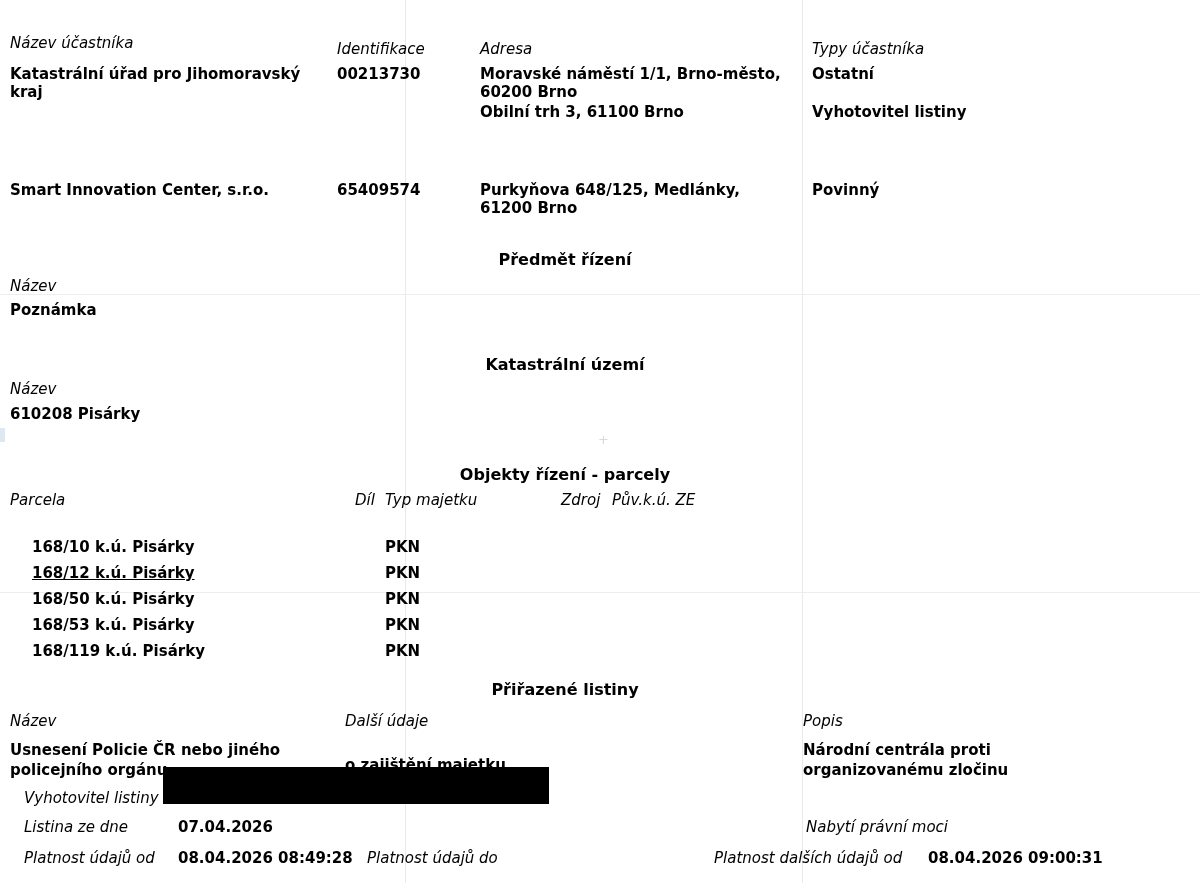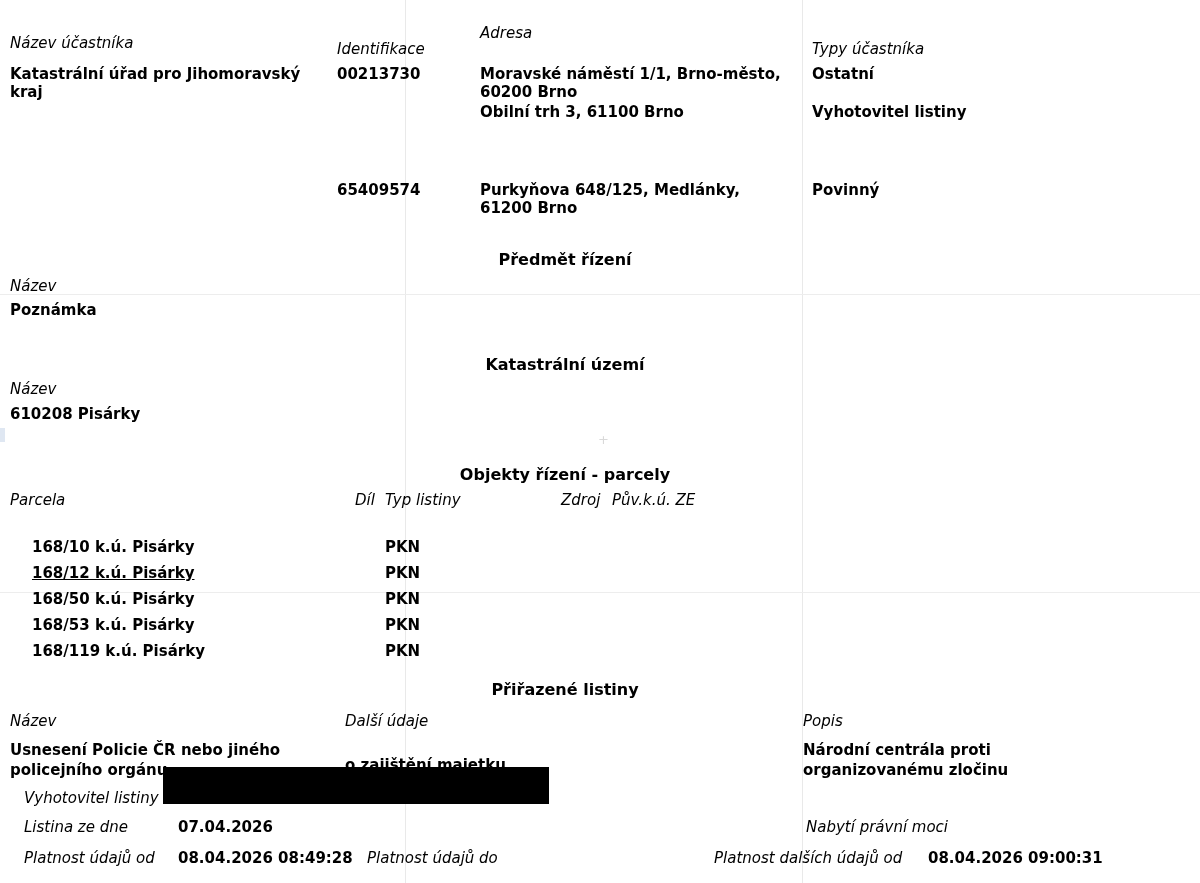--- a/index.html
+++ b/index.html
@@ -77,49 +77,50 @@
   <div class="vguide" style="left:405px;"></div>
   <div class="vguide" style="left:802px;"></div>
   <div class="hguide" style="top:294px;"></div>
   <div class="hguide" style="top:592px;"></div>
   <div class="crossmark" style="left:598px; top:433px;">+</div>
   <div class="leftmark" style="left:0px; top:428px;"></div>
 
 
   <div class="row lbl" style="left:10px; top:34px;">Název účastníka</div>
   <div class="row lbl" style="left:337px; top:40px;">Identifikace</div>
-  <div class="row lbl" style="left:480px; top:24px;text-align:right;">Adresa</div>
+  <div class="row lbl" style="left:480px; top:40px;text-align:right;">Adresa</div>
   <div class="row lbl" style="left:812px; top:40px;">Typy účastníka</div>
 
   <div class="row val" style="left:10px; top:65px; width:320px; line-height:18px;">Katastrální úřad pro Jihomoravský kraj</div>
   <div class="row val" style="left:337px; top:65px;">00213730</div>
   <div class="row val" style="left:480px; top:65px; width:315px; line-height:18px;">Moravské náměstí 1/1, Brno-město, 60200 Brno</div>
   <div class="row val" style="left:812px; top:65px;">Ostatní</div>
 
   <div class="row val" style="left:337px; top:103px;"></div>
   <div class="row val" style="left:480px; top:103px; width:315px; line-height:18px;">Obilní trh 3, 61100 Brno</div>
   <div class="row val" style="left:812px; top:103px;">Vyhotovitel listiny</div>
 
+  <div class="row val" style="left:10px; top:181px; width:320px; line-height:18px;">Smart Innovation Center, s.r.o.</div>
   <div class="row val" style="left:337px; top:181px;">65409574</div>
   <div class="row val" style="left:480px; top:181px; width:300px; line-height:18px;">Purkyňova 648/125, Medlánky, 61200 Brno</div>
   <div class="row val" style="left:812px; top:181px;">Povinný</div>
 
   <div class="row section-title" style="left:0; top:250px; width:1130px;">Předmět řízení</div>
   <div class="row lbl" style="left:10px; top:277px;">Název</div>
   <div class="row val" style="left:10px; top:301px;">Poznámka</div>
 
   <div class="row section-title" style="left:0; top:355px; width:1130px;">Katastrální území</div>
   <div class="row lbl" style="left:10px; top:380px;">Název</div>
   <div class="row val" style="left:10px; top:405px;">610208 Pisárky</div>
 
   <div class="row section-title" style="left:0; top:465px; width:1130px;">Objekty řízení - parcely</div>
 
   <div class="row lbl" style="left:10px; top:491px;">Parcela</div>
   <div class="row lbl" style="left:355px; top:491px;">Díl</div>
-  <div class="row lbl" style="left:385px; top:491px;">Typ listiny</div>
+  <div class="row lbl" style="left:385px; top:491px;">Typ majetku</div>
   <div class="row lbl" style="left:561px; top:491px;">Zdroj</div>
   <div class="row lbl" style="left:612px; top:491px; width:90px; line-height:18px;">Pův.k.ú. ZE</div>
 
   <div class="row val" style="left:32px; top:538px;">168/10 k.ú.  Pisárky</div>
   <div class="row val" style="left:385px; top:538px;">PKN</div>
 
   <div class="row val" style="left:32px; top:564px;text-decoration:underline;">168/12 k.ú.  Pisárky</div>
   <div class="row val" style="left:385px; top:564px;">PKN</div>
 
   <div class="row val" style="left:32px; top:590px;">168/50 k.ú.  Pisárky</div>

